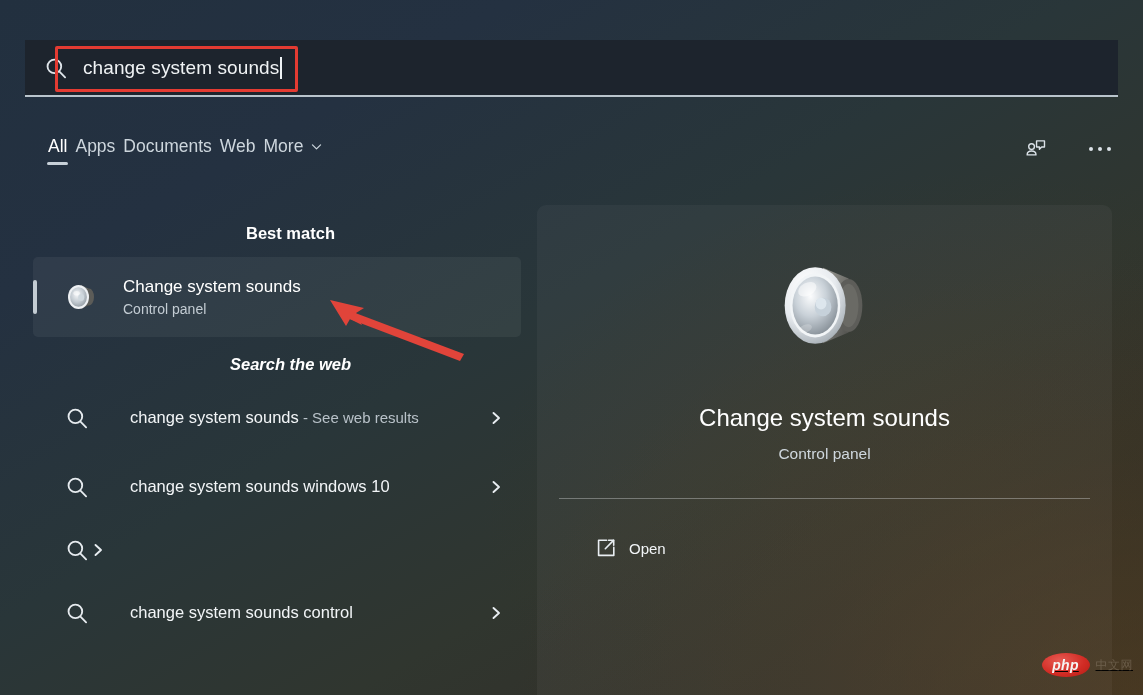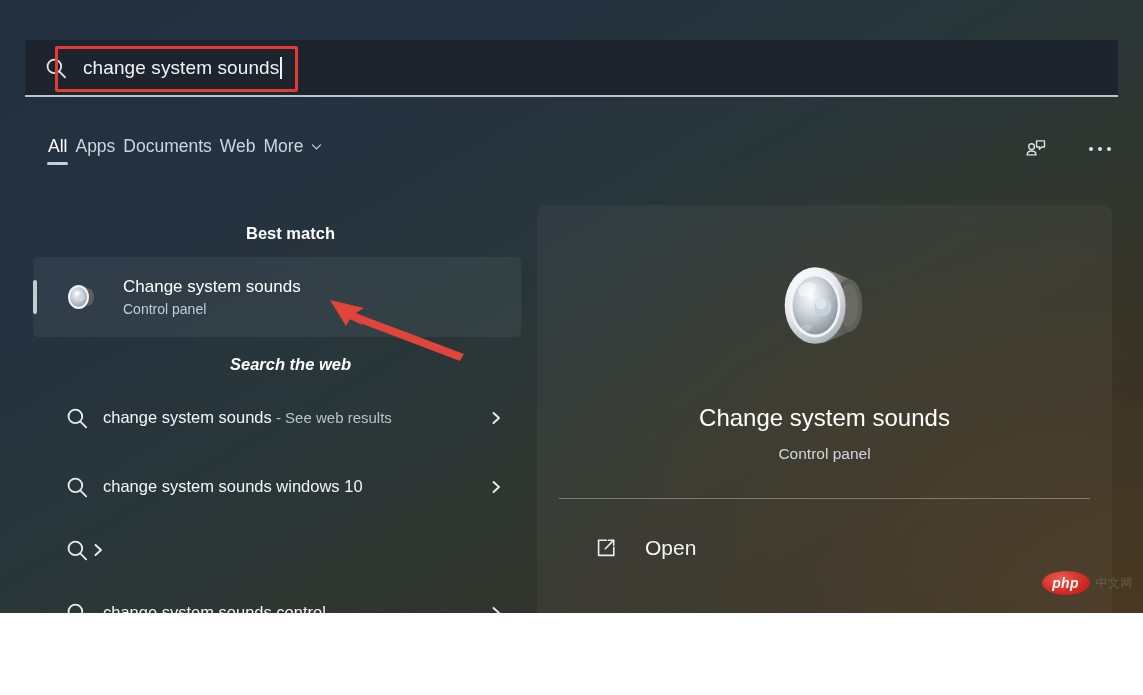--- a/index.html
+++ b/index.html
@@ -7,21 +7,21 @@
   html, body {
     width:1143px; height:695px;
     overflow:hidden;
     font-family:"Liberation Sans", sans-serif;
     -webkit-font-smoothing:antialiased;
   }
 
   
   #app {
     position:relative;
-    width:1143px; height:613px;
+    width:1143px; height:695px;
     background:
       radial-gradient(900px 620px at 100% 100%, rgba(86,62,30,0.55) 0%, rgba(70,55,30,0.28) 38%, rgba(0,0,0,0) 70%),
       radial-gradient(760px 520px at 86% 74%, rgba(60,56,40,0.55) 0%, rgba(0,0,0,0) 66%),
       linear-gradient(150deg, #22303f 0%, #243141 22%, #293639 46%, #30362f 66%, #333029 84%, #352f26 100%);
     overflow:hidden;
   }
 
   
   .searchbar {
     position:absolute; left:25px; top:40px;
@@ -147,21 +147,21 @@
     display:flex; align-items:center;
     height:63px;
     padding:0 17px 0 47px;
     margin:0 16px 0 17px;
     border-radius:5px;
   }
   .web-row.tall { height:75px; align-items:center; }
   .mag { width:26px; height:26px; flex:0 0 26px; color:#e6ebef; }
   .mag svg { display:block; width:26px; height:26px; }
   .web-label {
-    margin-left:13px;
+    margin-left:40px;
     flex:1 1 auto;
     font-size:16.5px;
     color:#f2f5f7;
     line-height:1.38;
     padding-right:8px;
   }
   .web-label .suffix { color:#b9c2c9; font-size:15px; }
   .chev-right { width:16px; height:16px; flex:0 0 16px; color:#e8edf1; }
   .chev-right svg { display:block; width:16px; height:16px; }
 
@@ -199,30 +199,31 @@
   }
   .open-row {
     display:flex; align-items:center;
     height:50px;
     margin:24px 14px 0 14px;
     padding-left:44px;
     border-radius:5px;
   }
   .open-icon { width:22px; height:22px; flex:0 0 22px; color:#e9eef2; }
   .open-icon svg { display:block; width:22px; height:22px; }
-  .open-label { margin-left:28px; font-size:21px; color:#f2f5f7; }
+  .open-label { margin-left:12px; font-size:15px; color:#f2f5f7; }
 
   
   .anno-arrow { position:absolute; left:320px; top:285px; width:165px; height:80px; z-index:35; pointer-events:none; }
 
   
   .watermark {
     position:absolute; right:10px; bottom:18px;
     display:flex; align-items:center; gap:6px;
     opacity:0.95;
+    text-decoration:underline;
   }
   .php-badge {
     width:48px; height:24px;
     border-radius:50%;
     background:radial-gradient(ellipse at 38% 32%, #f05d56 0%, #d92b24 58%, #b51a15 100%);
     display:flex; align-items:center; justify-content:center;
     font-size:14px; font-style:italic; font-weight:bold;
     color:#ffffff;
     letter-spacing:0.3px;
   }

